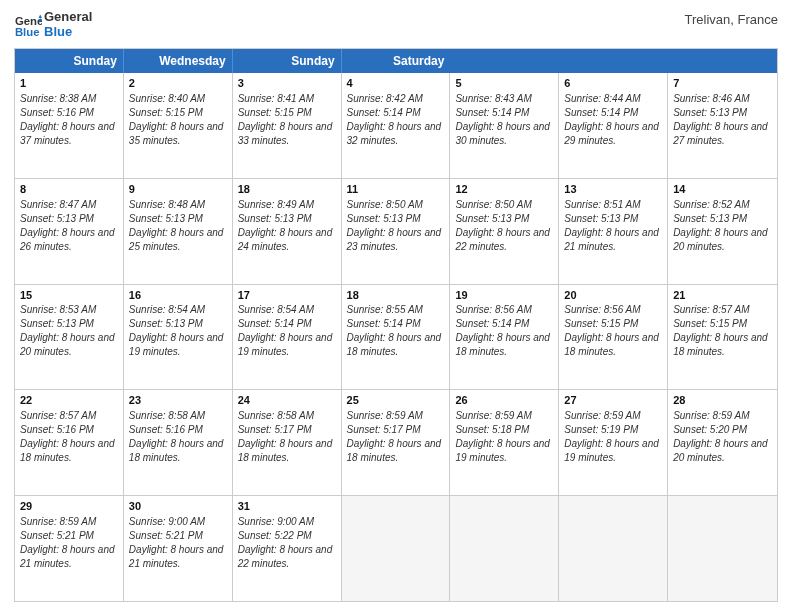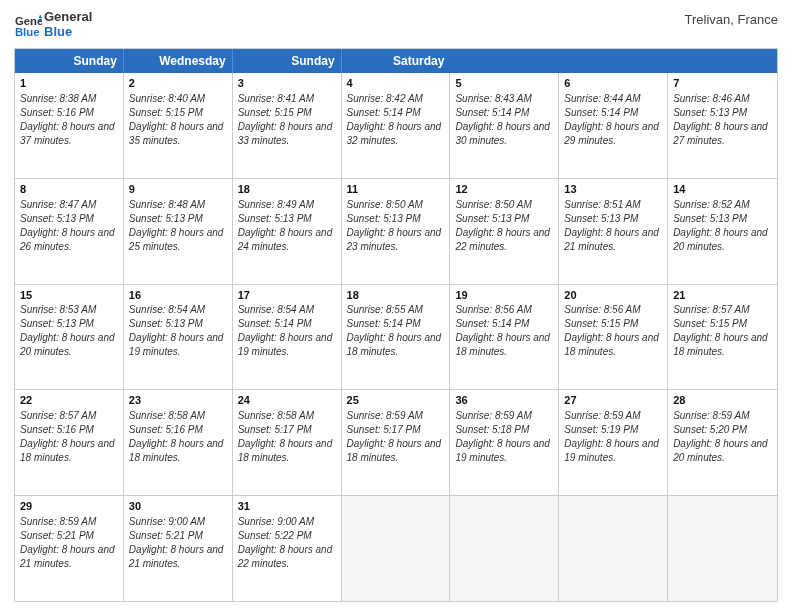--- a/index.html
+++ b/index.html
@@ -234,21 +234,21 @@
       </div>
           <div class="cal-cell">
         <span class="day-num">24</span>
         <span class="cell-text">Sunrise: 8:58 AM<br>Sunset: 5:17 PM<br>Daylight: 8 hours and 18 minutes.</span>
       </div>
           <div class="cal-cell">
         <span class="day-num">25</span>
         <span class="cell-text">Sunrise: 8:59 AM<br>Sunset: 5:17 PM<br>Daylight: 8 hours and 18 minutes.</span>
       </div>
           <div class="cal-cell">
-        <span class="day-num">36</span>
+        <span class="day-num">26</span>
         <span class="cell-text">Sunrise: 8:59 AM<br>Sunset: 5:18 PM<br>Daylight: 8 hours and 19 minutes.</span>
       </div>
           <div class="cal-cell">
         <span class="day-num">27</span>
         <span class="cell-text">Sunrise: 8:59 AM<br>Sunset: 5:19 PM<br>Daylight: 8 hours and 19 minutes.</span>
       </div>
           <div class="cal-cell">
         <span class="day-num">28</span>
         <span class="cell-text">Sunrise: 8:59 AM<br>Sunset: 5:20 PM<br>Daylight: 8 hours and 20 minutes.</span>
       </div>

